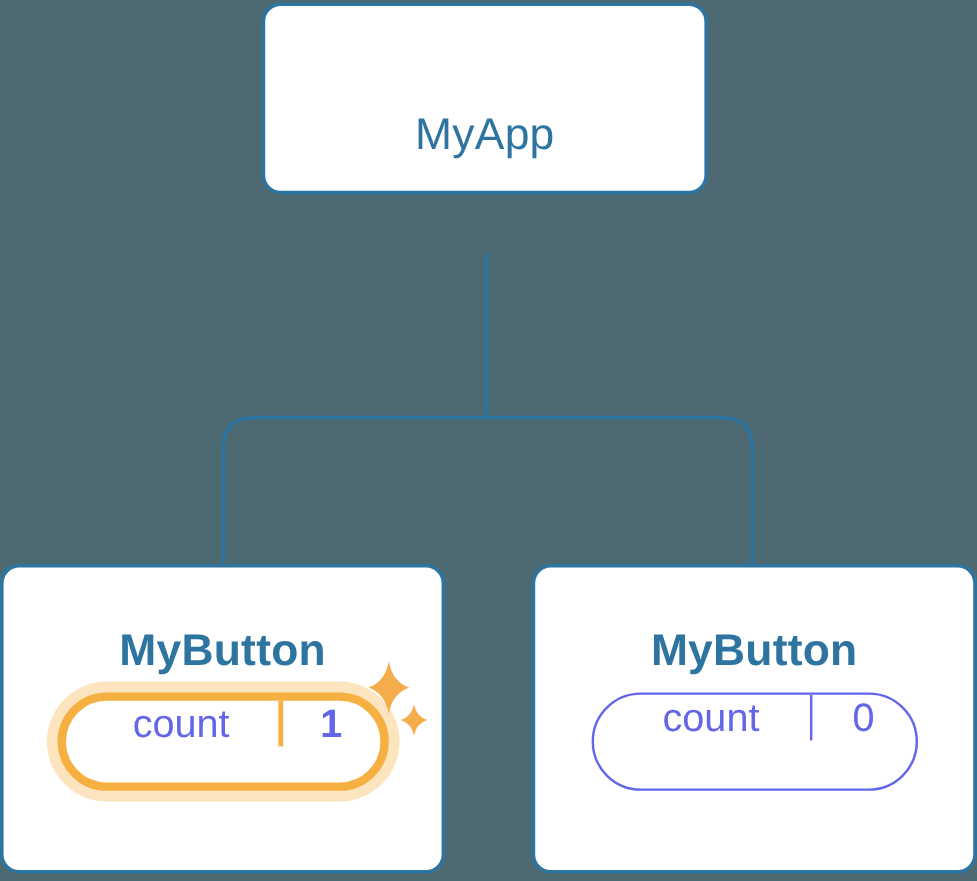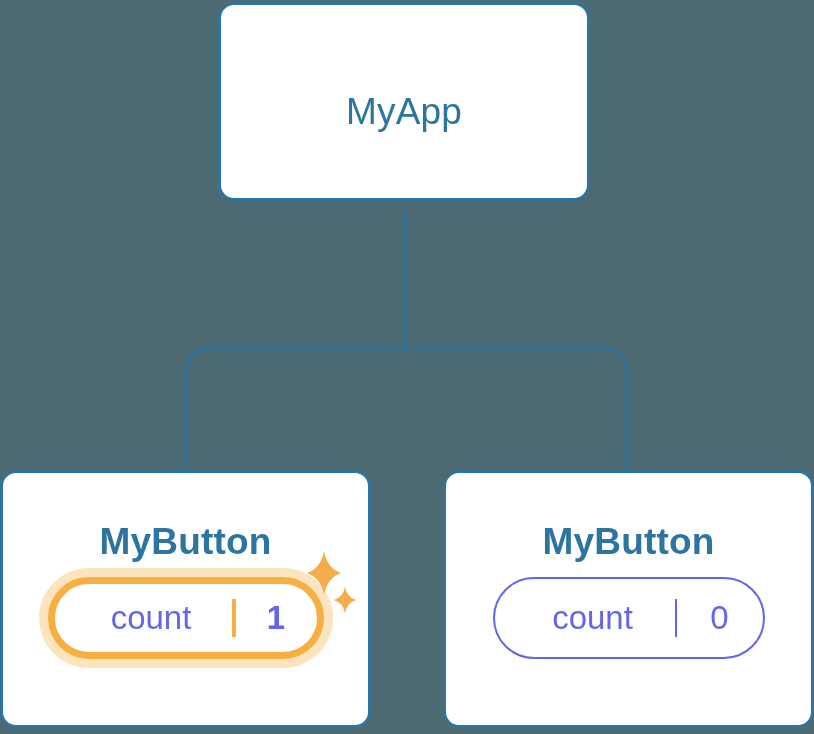--- a/index.html
+++ b/index.html
@@ -35,21 +35,21 @@
     position: absolute;
     background: #ffffff;
     border: 3px solid #2e74a0;
     border-radius: 16px;
     box-sizing: border-box;
   }
   .card-root {
     left: 218px;
     top: 2px;
     width: 372px;
-    height: 199px;
+    height: 160px;
   }
   .card-left {
     left: 0px;
     top: 470px;
     width: 371px;
     height: 258px;
   }
   .card-right {
     left: 443px;
     top: 470px;
@@ -75,21 +75,21 @@
   
   .pill-wrap {
     position: absolute;
     top: 104px;
     left: 50%;
     transform: translateX(-50%);
   }
   .pill {
     position: relative;
     display: flex;
-    align-items: center;
+    align-items: flex-start;
     height: 82px;
     border: 2px solid #6366e8;
     border-radius: 41px;
     box-sizing: border-box;
     background: #ffffff;
   }
   .pill-key, .pill-val {
     display: flex;
     align-items: center;
     justify-content: center;

